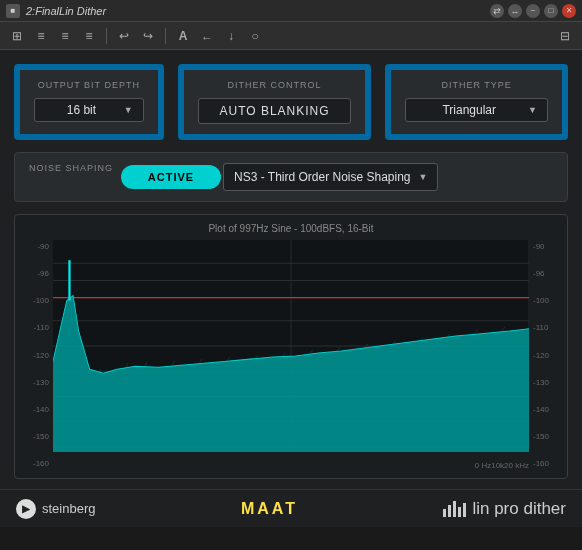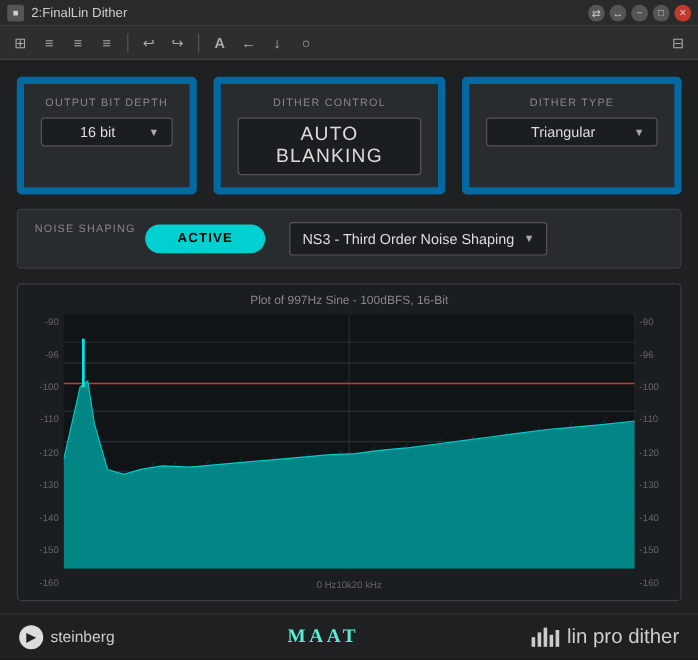--- a/index.html
+++ b/index.html
@@ -33,20 +33,21 @@
       border-radius: 2px;
       display: flex;
       align-items: center;
       justify-content: center;
       font-size: 8px;
       color: #ccc;
     }
     .title-bar-title {
       font-size: 11px;
       color: #ccc;
+      font-style: italic;
     }
     .title-bar-controls {
       display: flex;
       align-items: center;
       gap: 4px;
     }
     .title-btn {
       width: 14px;
       height: 14px;
       background: #555;
@@ -141,21 +142,21 @@
     .dropdown-arrow {
       color: #aaa;
       font-size: 9px;
       margin-left: 6px;
     }
     .dither-ctrl-value {
       background: #1a1e20;
       border: 1px solid #555;
       border-radius: 3px;
       color: #ddd;
-      font-size: 16px;
+      font-size: 12px;
       padding: 5px 20px;
       text-align: center;
       letter-spacing: 1px;
     }
 
     
     .noise-section {
       background: #282c2e;
       border: 1px solid #3a3e40;
       border-radius: 4px;
@@ -168,21 +169,21 @@
     .noise-label {
       font-size: 9px;
       color: #888;
       letter-spacing: 1px;
       text-transform: uppercase;
       text-align: center;
     }
     .noise-controls {
       display: flex;
       align-items: center;
-      gap: 20px;
+      gap: 2px;
     }
     .active-btn {
       background: #00d0d0;
       border: none;
       border-radius: 20px;
       color: #000;
       font-size: 11px;
       font-weight: bold;
       padding: 6px 22px;
       cursor: pointer;
@@ -257,21 +258,21 @@
       color: #666;
       text-align: left;
       padding-left: 2px;
     }
     .x-labels {
       position: absolute;
       bottom: 0;
       left: 30px;
       right: 30px;
       display: flex;
-      justify-content: center;
+      justify-content: flex-end;
       padding: 0;
     }
     .x-label {
       font-size: 8px;
       color: #666;
     }
 
     
     .footer {
       background: #1e2022;
@@ -295,25 +296,24 @@
       border-radius: 50%;
       background: #ddd;
       display: flex;
       align-items: center;
       justify-content: center;
       color: #222;
       font-size: 10px;
       font-weight: bold;
     }
     .footer-maat {
-      color: #5eead4;
+      color: #fde047;
       font-size: 16px;
       font-weight: bold;
       letter-spacing: 3px;
-      font-family: Liberation Serif, serif;
     }
     .footer-linpro {
       display: flex;
       align-items: center;
       gap: 6px;
       color: #ccc;
       font-size: 17px;
     }
     .linpro-logo {
       display: flex;

